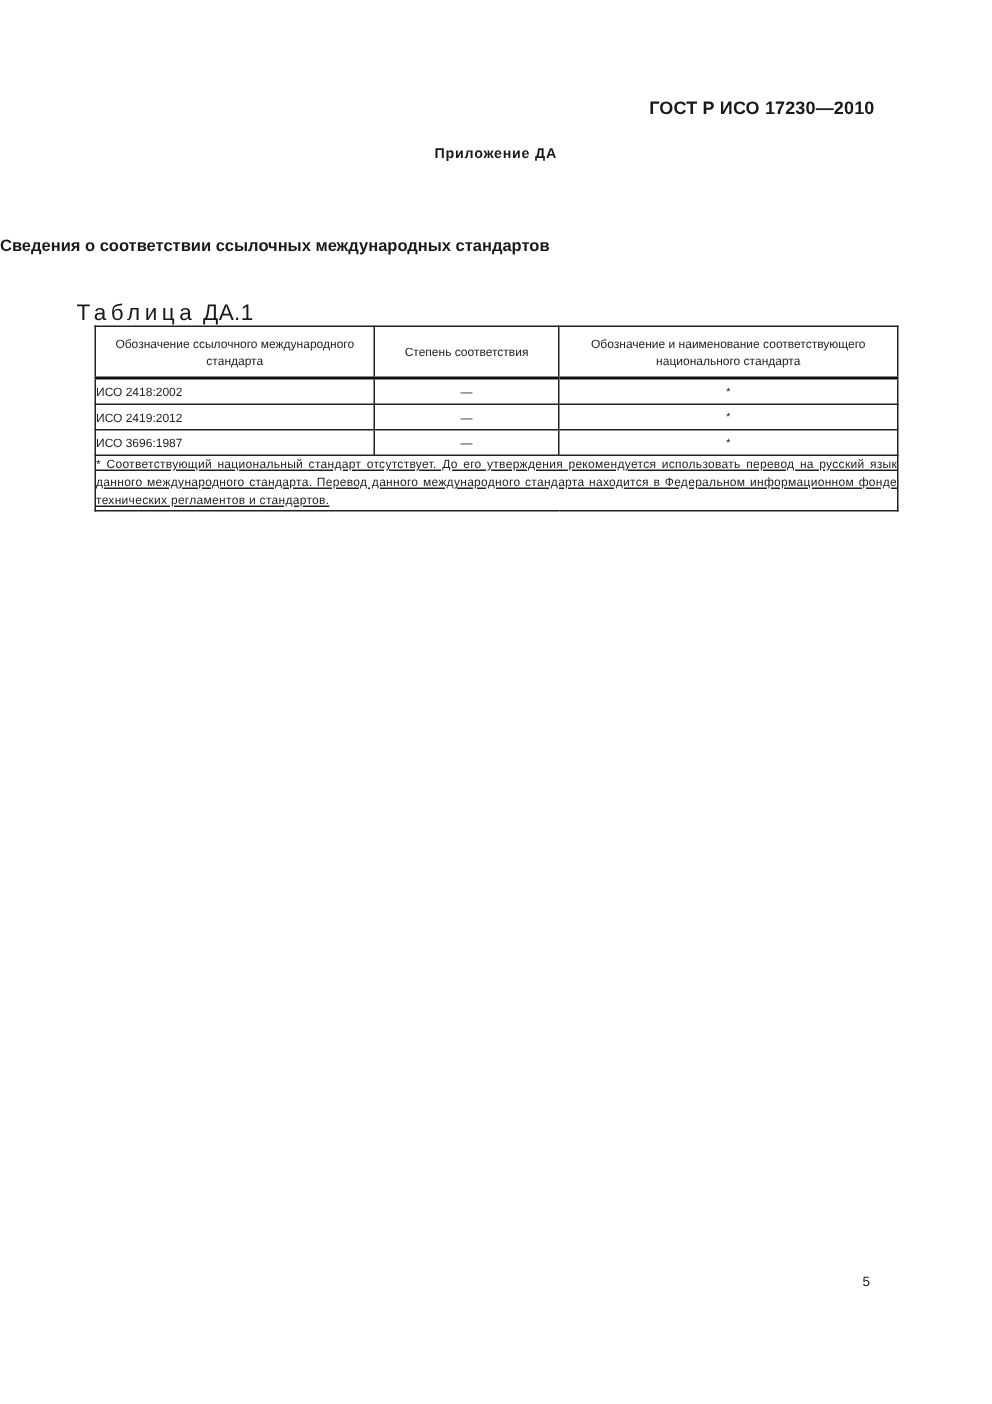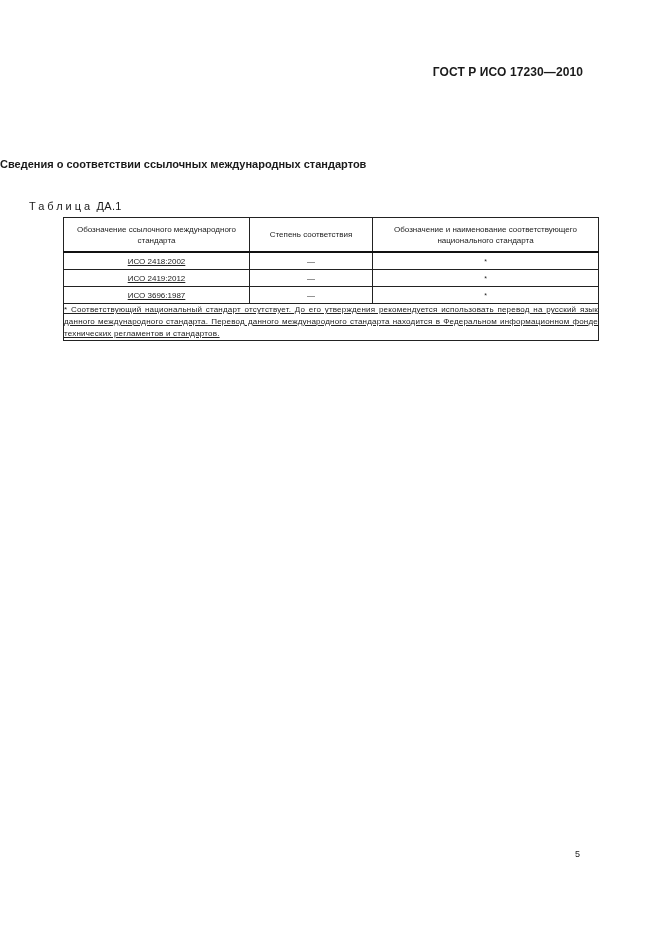--- a/index.html
+++ b/index.html
@@ -13,55 +13,56 @@
     }
     .annex {
       position: absolute; top: 96px; left: 0; width: 661px; text-align: center;
       font-size: 9.5px; font-weight: bold; line-height: 13px; letter-spacing: 0.5px;
     }
     .title {
       position: absolute; top: 157px; left: 0; width: 661px; 
       font-size: 11px; font-weight: bold; line-height: 15px;
     }
     .table-caption {
-      position: absolute; top: 200px; left: 29px;
-      font-size: 11px; letter-spacing: 0.3px;
+      position: absolute; top: 200px; left: 51px;
+      font-size: 15px; letter-spacing: 0.3px;
     }
     .table-caption .spaced { letter-spacing: 3px; }
     table.ref-table {
       position: absolute; top: 217px; left: 47px; width: 536px;
       border-collapse: collapse; font-size: 8px; color: #222; margin-left: 16px;
     }
     table.ref-table th, table.ref-table td {
       border: 1px solid #222; padding: 0;
     }
     table.ref-table th {
       font-weight: normal; height: 33px; text-align: center; vertical-align: middle;
       line-height: 11px; padding: 0 4px;
     }
     table.ref-table thead tr th { border-bottom: 2px solid #111; }
     table.ref-table td { height: 16px; vertical-align: middle; }
-    td.c1 { text-align: center; padding-left: 21px; width: 185px; text-decoration: underline; }
+    td.c1 { text-align: left; padding-left: 21px; width: 185px; }
     td.c2 { text-align: center; width: 122px; }
     td.c3 { text-align: center; font-size: 7px; }
     td.note {
       font-size: 8px; line-height: 12px; text-align: justify; padding: 2px 4px 3px 4px;
       letter-spacing: 0.2px;
       text-decoration: underline;
     }
     .page-number {
       position: absolute; top: 849px; left: 575px; font-size: 9px;
     }
   </style>
 </head>
 <body>
 
 <div class="doc-code">ГОСТ Р ИСО 17230—2010</div>
 
 <div class="annex">
+  <div>Приложение ДА</div>
 </div>
 
 <div class="title">
   <div>Сведения о соответствии ссылочных международных стандартов</div>
 </div>
 
 <div class="table-caption">
   <span class="spaced">Таблица</span>
   <span>ДА.1</span>
 </div>

